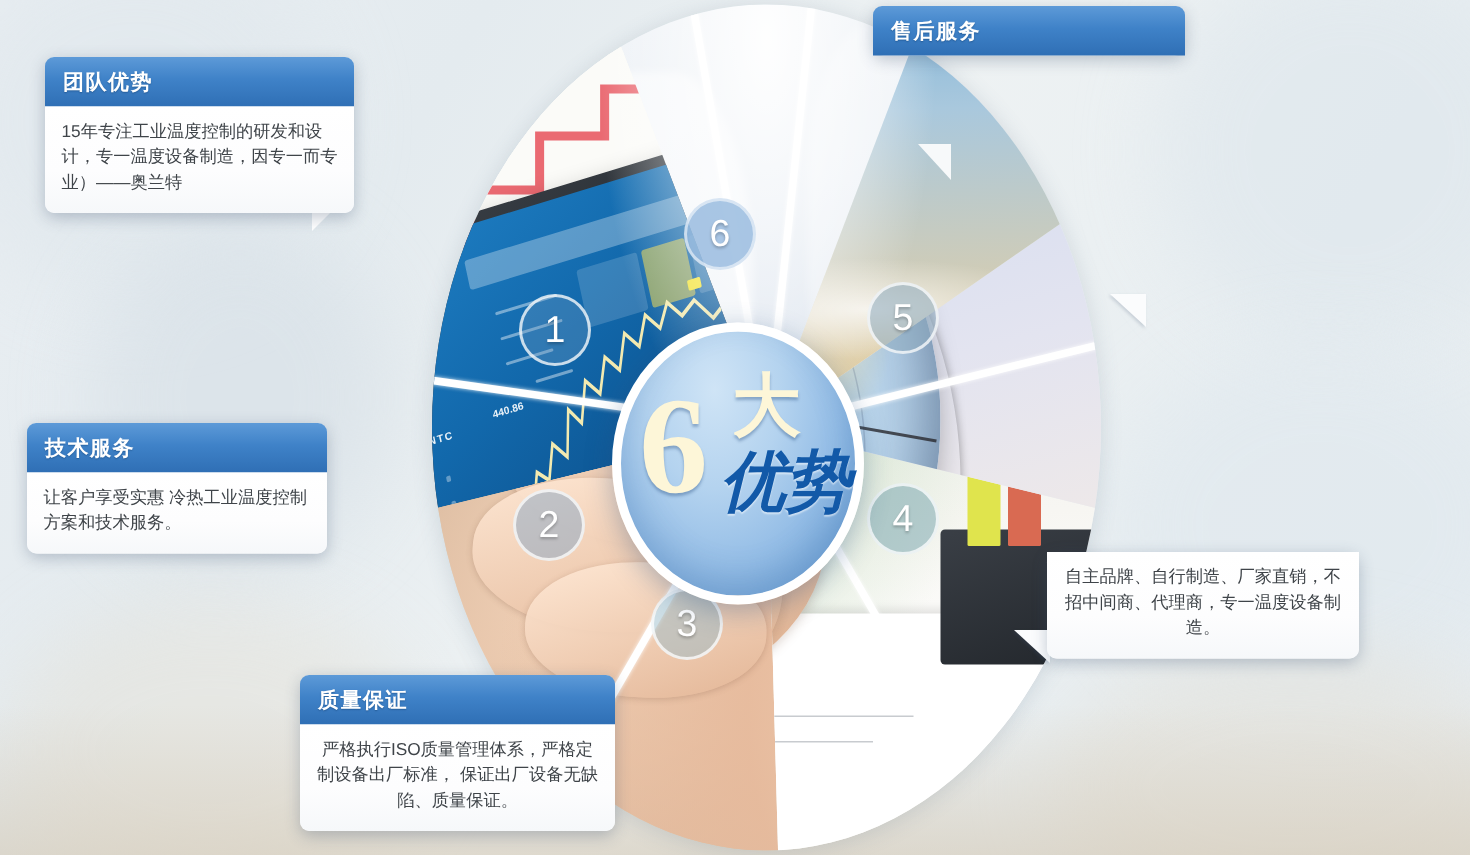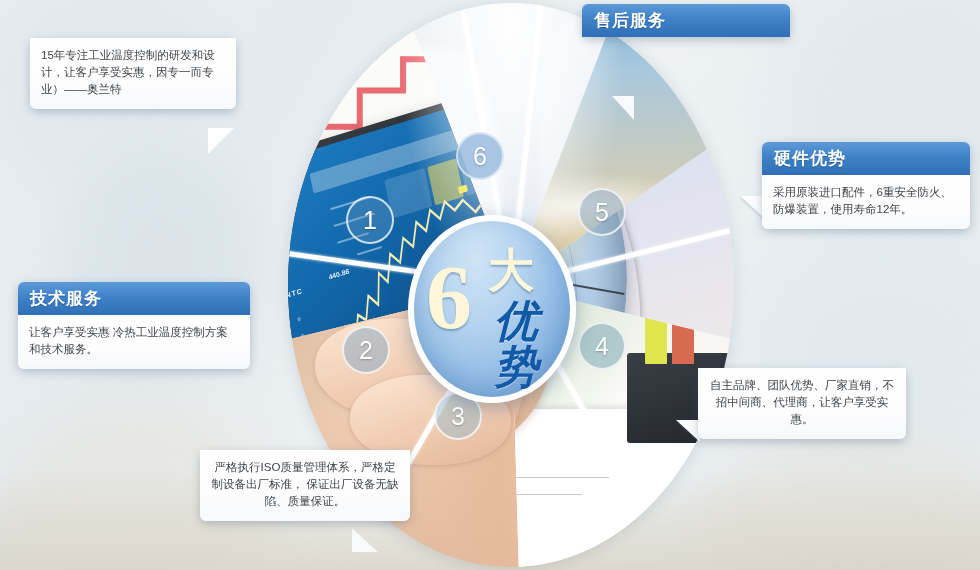--- a/index.html
+++ b/index.html
@@ -239,21 +239,21 @@
     text-shadow: 0 2px 2px rgba(30,70,120,.35);
   }
   #logoDa {
     position:absolute; left:74px; top:26px;
     font-size: 46px; line-height:46px; font-weight:bold;
     color:#fdf6d8;
     font-family:"Liberation Sans", sans-serif;
     text-shadow: 0 2px 2px rgba(30,70,120,.35);
   }
   #logoYs {
-    position:absolute; left:80px; top:78px;
+    position:absolute; left:66px; top:78px;
     font-size: 44px; line-height:46px; font-weight:bold;
     color:#1259a8;
     font-style: italic;
     font-family:"Liberation Serif", serif;
     text-shadow: 0 1px 1px rgba(255,255,255,.5);
     letter-spacing:-1px;
   }
 
   
   .card {
@@ -265,21 +265,21 @@
     z-index: 30;
     overflow: visible;
   }
   .card .hd {
     height: 33px;
     border-radius: 6px 6px 0 0;
     background: linear-gradient(180deg,#5d9ad8 0%,#3f82c8 45%,#2f6fb5 100%);
     display:flex; align-items:center;
     padding: 0 12px;
     color:#ffffff;
-    font-size: 17px;
+    font-size: 14px;
     font-weight: bold;
     letter-spacing: 1px;
     text-shadow: 0 1px 1px rgba(0,40,80,.35);
   }
   .card .bd {
     padding: 9px 11px 11px 11px;
     font-size: 11.5px;
     line-height: 17px;
     color: #3f4449;
     background: linear-gradient(180deg,#ffffff 0%,#fdfdfe 60%,#f6f8fa 100%);
@@ -288,21 +288,21 @@
   .card .bd.center { text-align:center; }
   
   .tail { position:absolute; width:0; height:0; z-index:29; }
 
   
   #card-team     { left: 30px;  top: 38px;  width: 206px; }
   #card-after    { left: 582px; top: 4px;   width: 208px; }
   #card-hardware { left: 762px; top: 142px; width: 208px; }
   #card-software { left: 698px; top: 368px; width: 208px; }
   #card-quality  { left: 200px; top: 450px; width: 210px; }
-  #card-tech     { left: 18px;  top: 282px; width: 232px; }
+  #card-tech     { left: 18px;  top: 282px; width: 200px; }
 
   #tail-team     { left: 208px; top: 128px;
     border-top: 26px solid #ffffff; border-right: 26px solid transparent; }
   #tail-after    { left: 612px; top: 96px;
     border-top: 24px solid #f7f9fa; border-left: 22px solid transparent; }
   #tail-hardware { left: 740px; top: 196px;
     border-top: 22px solid #fbfcfd; border-left: 24px solid transparent;
     filter: drop-shadow(-1px 1px 1px rgba(60,80,110,.2)); }
   #tail-software { left: 676px; top: 420px;
     border-top: 22px solid #fbfcfd; border-left: 24px solid transparent;
@@ -467,41 +467,39 @@
   <div id="centerLogo">
     <div id="logoInner">
       <div id="logoSix">6</div>
       <div id="logoDa">大</div>
       <div id="logoYs">优势</div>
     </div>
   </div>
 
   <div class="tail" id="tail-team"></div>
   <div class="card" id="card-team">
-    <div class="bd">15年专注工业温度控制的研发和设计，让客户享受实惠，因专一而专业）——奥兰特</div>
+    <div class="hd">团队优势</div>
+    <div class="bd">15年专注工业温度控制的研发和设计，专一温度设备制造，因专一而专业）——奥兰特</div>
   </div>
 
   <div class="tail" id="tail-after"></div>
   <div class="card" id="card-after">
     <div class="hd">售后服务</div>
   </div>
 
   <div class="tail" id="tail-hardware"></div>
-  <div class="card" id="card-hardware">
-    <div class="hd">硬件优势</div>
-    <div class="bd">采用原装进口配件，6重安全防火、防爆装置，使用寿命12年。</div>
-  </div>
 
   <div class="tail" id="tail-software"></div>
   <div class="card" id="card-software">
-    <div class="bd center">自主品牌、团队优势、厂家直销，不招中间商、代理商，让客户享受实惠。</div>
+    <div class="bd center">自主品牌、自行制造、厂家直销，不招中间商、代理商，专一温度设备制造。</div>
   </div>
 
   <div class="tail" id="tail-quality"></div>
   <div class="card" id="card-quality">
+    <div class="hd">质量保证</div>
     <div class="bd center">严格执行ISO质量管理体系，严格定制设备出厂标准，  保证出厂设备无缺陷、质量保证。</div>
   </div>
 
   <div class="tail" id="tail-tech"></div>
   <div class="card" id="card-tech">
     <div class="hd">技术服务</div>
     <div class="bd">让客户享受实惠   冷热工业温度控制方案和技术服务。</div>
   </div>
 
 </div>

